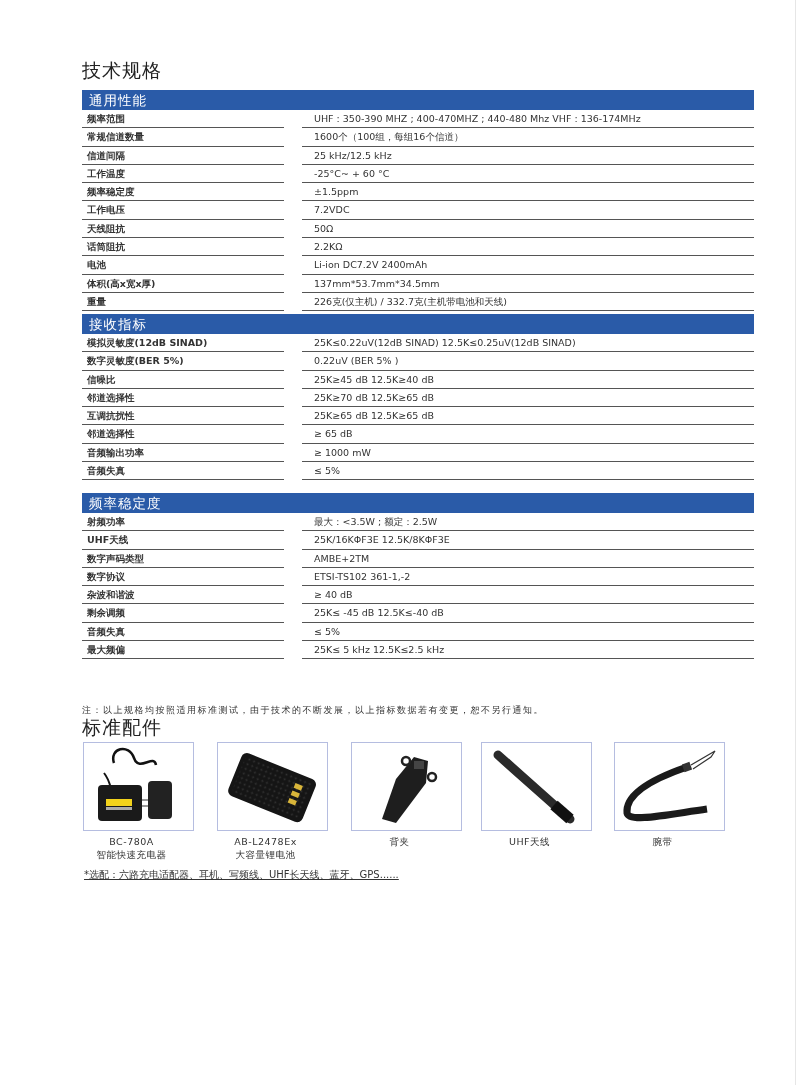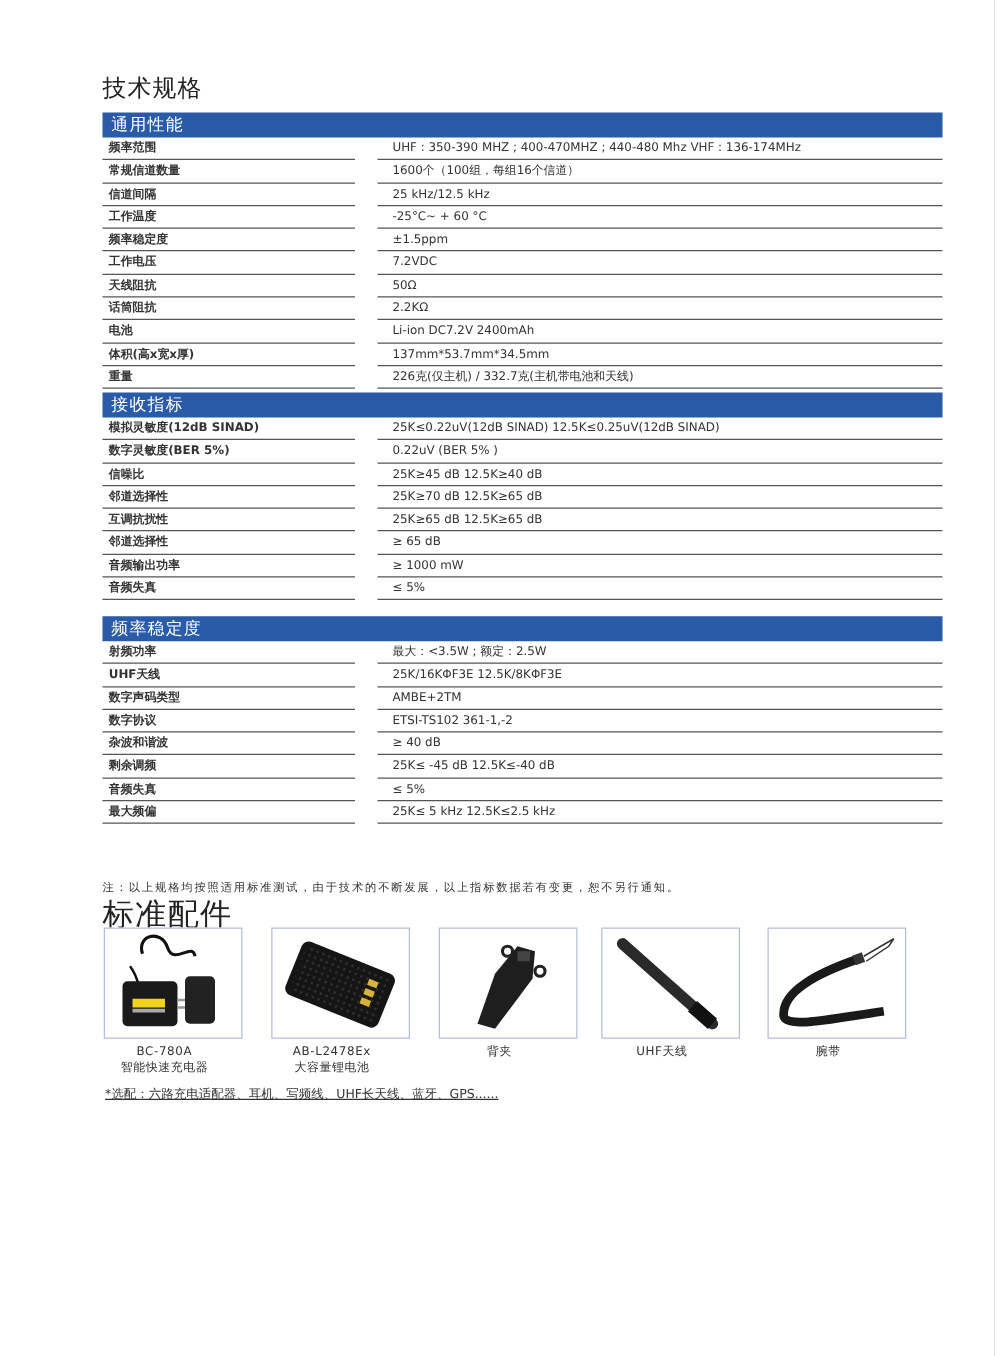--- a/index.html
+++ b/index.html
@@ -8,21 +8,21 @@
   .edge { position:absolute; left:795px; top:0; width:1px; height:1085px; background:#e6e6e6; }
   .page-title { position:absolute; left:82px; top:58px; font-size:19px; color:#222; letter-spacing:1px; }
   .section { position:absolute; left:82px; width:672px; }
   .sec-header { height:20px; background:#2a5ba8; color:#fff; font-size:13.5px; line-height:20px; padding-left:7px; letter-spacing:1px; }
   .row { position:relative; height:18.3px; font-size:9.5px; line-height:16px; }
   .row .lab { position:absolute; left:5px; top:1px; white-space:nowrap;font-weight:bold; }
   .row .val { position:absolute; left:232px; top:1px; white-space:nowrap; }
   .row .line-l { position:absolute; left:0; width:202px; bottom:0; height:1px; background:#555; }
   .row .line-r { position:absolute; left:220px; right:0; bottom:0; height:1px; background:#555; }
   .note { position:absolute; left:82px; top:680px; font-size:9px; color:#333; letter-spacing:1.5px; white-space:nowrap;margin-top:24px; }
-  .acc-title { position:absolute; left:82px; top:715px; font-size:25px; color:#222; letter-spacing:1px; }
+  .acc-title { position:absolute; left:82px; top:715px; font-size:19px; color:#222; letter-spacing:1px; }
   .acc { position:absolute; top:742px; width:97px; text-align:center; }
   .acc .box { width:109px; height:87px; border:1px solid #b5bde0; background:#fff; position:relative; overflow:hidden; }
   .acc .cap { font-size:9.5px; line-height:13px; color:#333; margin-top:4px; letter-spacing:0.5px; }
   .optional { position:absolute; left:84px; top:868px; font-size:10px; color:#333; white-space:nowrap;text-decoration:underline; }
 </style>
 </head>
 <body>
 
 <div class="edge"></div>
 

